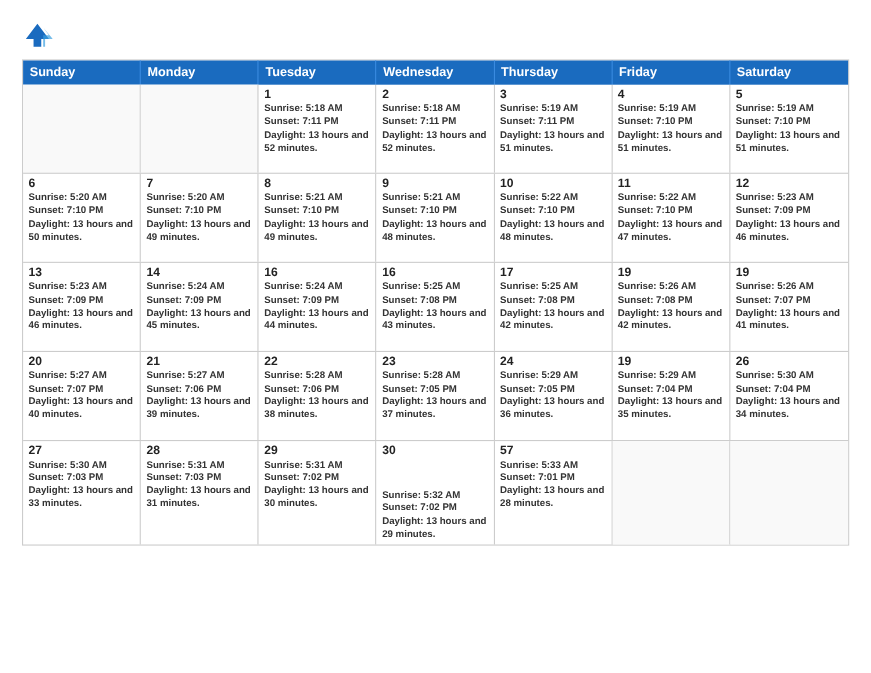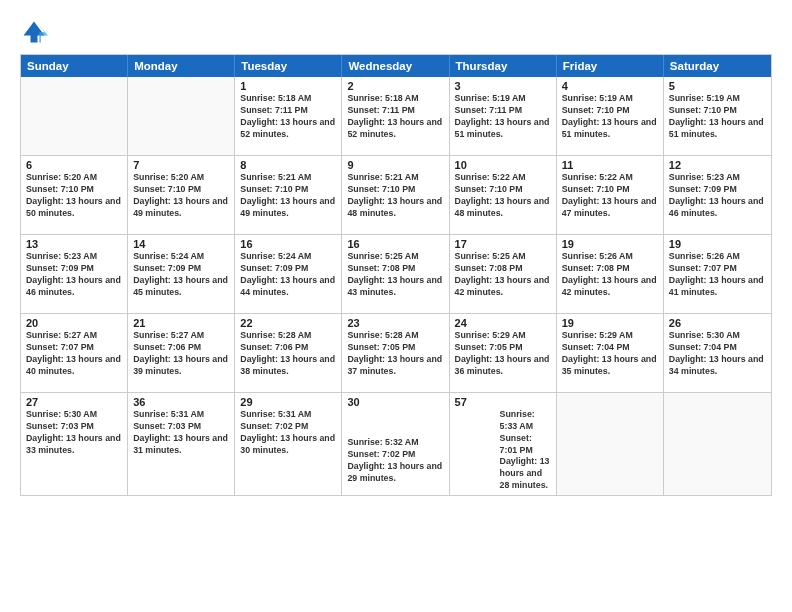--- a/index.html
+++ b/index.html
@@ -308,40 +308,40 @@
           </div>
         </div>
         <div class="cal-row">
           <div class="cal-cell">
             <div class="day-num">27</div>
             <div class="cell-text" style="white-space: pre-line;">Sunrise: 5:30 AM
 Sunset: 7:03 PM
 Daylight: 13 hours and 33 minutes.</div>
           </div>
           <div class="cal-cell">
-            <div class="day-num">36</div>
+            <div class="day-num">28</div>
             <div class="cell-text" style="white-space: pre-line;">Sunrise: 5:31 AM
 Sunset: 7:03 PM
 Daylight: 13 hours and 31 minutes.</div>
           </div>
           <div class="cal-cell">
             <div class="day-num">29</div>
             <div class="cell-text" style="white-space: pre-line;">Sunrise: 5:31 AM
 Sunset: 7:02 PM
 Daylight: 13 hours and 30 minutes.</div>
           </div>
           <div class="cal-cell">
             <div class="day-num">30</div>
             <div class="cell-text" style="white-space: pre-line; margin-top: 28px;">Sunrise: 5:32 AM
 Sunset: 7:02 PM
 Daylight: 13 hours and 29 minutes.</div>
           </div>
           <div class="cal-cell">
             <div class="day-num">57</div>
-            <div class="cell-text" style="white-space: pre-line; margin-left: 45px;">Sunrise: 5:33 AM
+            <div class="cell-text" style="white-space: pre-line;">Sunrise: 5:33 AM
 Sunset: 7:01 PM
 Daylight: 13 hours and 28 minutes.</div>
           </div>
           <div class="cal-cell empty"></div>
           <div class="cal-cell empty"></div>
         </div>
       </div>
   </div>
 </div>
 

